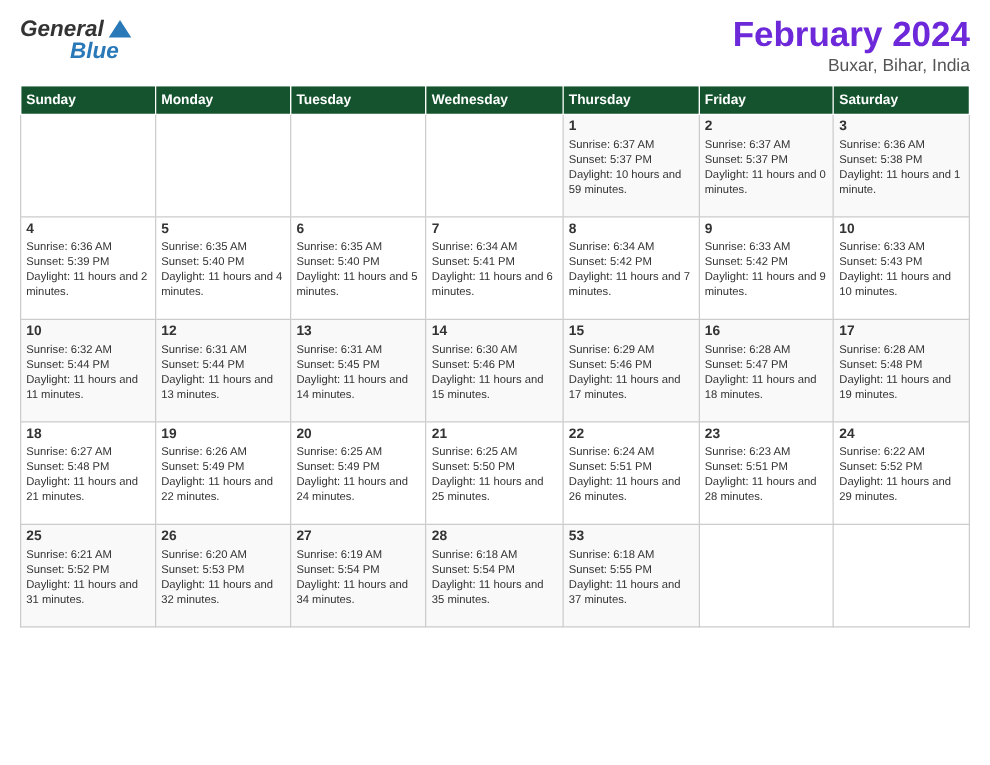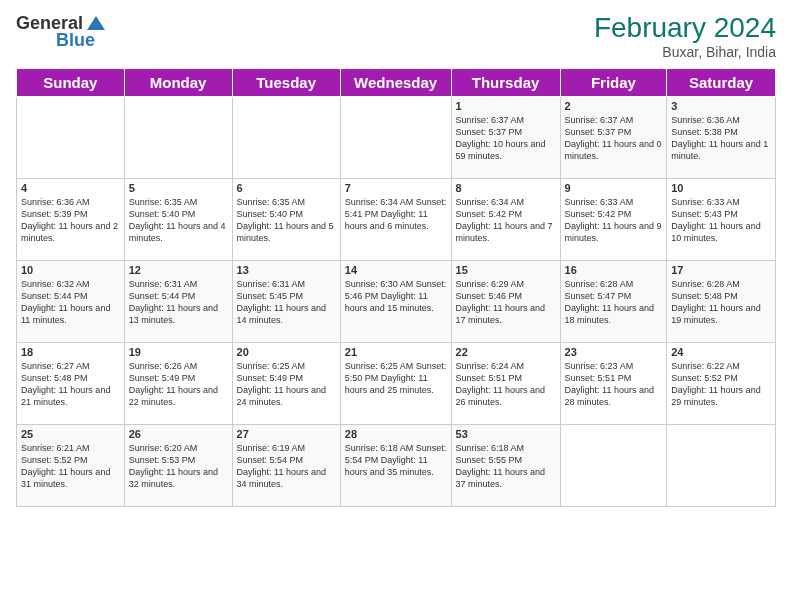--- a/index.html
+++ b/index.html
@@ -17,46 +17,47 @@
     }
     .header {
       display: flex;
       justify-content: space-between;
       align-items: flex-start;
       margin-bottom: 8px;
     }
     .logo {
       display: flex;
       align-items: center;
+      font-style: italic;
     }
     .logo-general { color: #333; }
     .logo-blue { color: #1a6bb5; margin-left: 40px; }
     .title-section {
       text-align: right;
     }
     .month-year {
       font-size: 28px;
-      color: #0f766e;
-      font-weight: normal;
+      color: #6d28d9;
+      font-weight: bold;
     }
     .location {
       font-size: 14px;
       color: #555;
     }
     .calendar {
       width: 100%;
       border-collapse: collapse;
       font-size: 9.5px;
     }
     .calendar th {
-      background-color: #a21caf;
+      background-color: #14532d;
       color: #fff;
       padding: 5px 4px;
-      text-align: center;
-      font-size: 15px;
+      text-align: left;
+      font-size: 11px;
       font-weight: bold;
       border: 1px solid #fff;
     }
     .calendar td {
       border: 1px solid #ccc;
       vertical-align: top;
       padding: 3px 4px;
       width: 113px;
       height: 82px;
       background: #fff;

